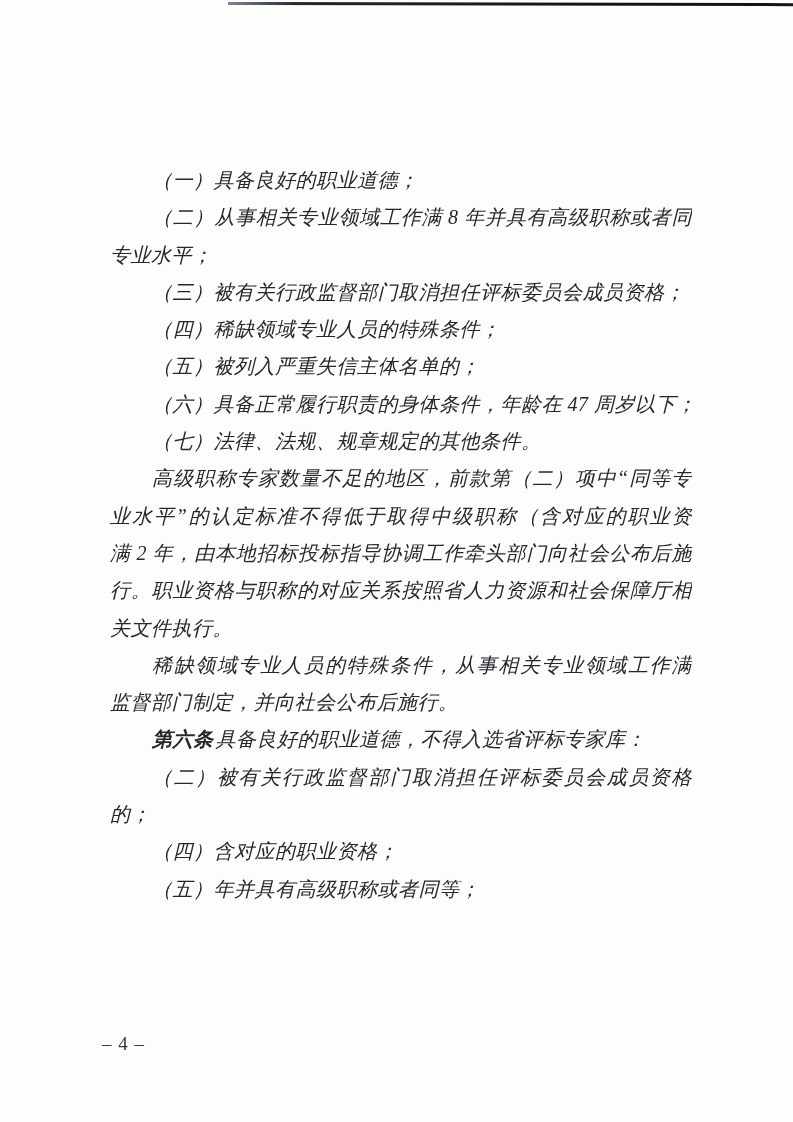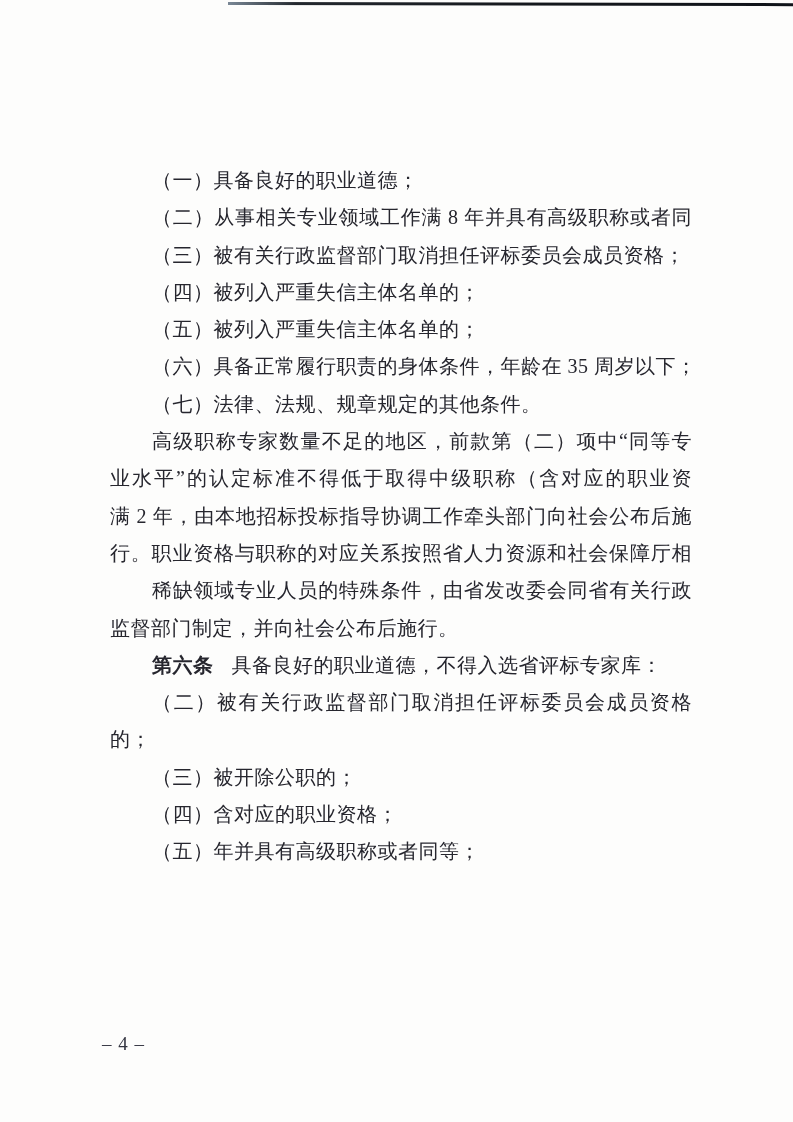--- a/index.html
+++ b/index.html
@@ -34,33 +34,34 @@
     width: 582px;
     color: #26262e;
     font-size: 20px;
     line-height: 37.3px;
     letter-spacing: 0.5px;
   }
   .line {
     height: 37.3px;
     text-align: left;
     white-space: nowrap;
+    font-style: italic;
   }
   .line.indent {
     text-indent: 42px;
   }
   .line.fill {
     white-space: normal;
     text-align: justify;
     text-align-last: justify;
     overflow: hidden;
   }
   .article-term {
     font-weight: bold;
-    margin-right: 18px;
+    margin-right: 2px;
     font-family: "Liberation Sans", sans-serif;
   }
   .page-number {
     position: absolute;
     left: 102px;
     top: 1033px;
     font-size: 19px;
     letter-spacing: 1px;
     color: #333440;
     font-family: "Liberation Serif", serif;
@@ -69,36 +70,37 @@
 </head>
 <body>
 
 <div class="page">
 
   <div class="scan-artifact"></div>
 
   <div class="doc-body">
     <div class="line indent">（一）具备良好的职业道德；</div>
     <div class="line indent fill">（二）从事相关专业领域工作满 8 年并具有高级职称或者同等</div>
+    <div class="line">专业水平；</div>
     <div class="line indent">（三）被有关行政监督部门取消担任评标委员会成员资格；</div>
-    <div class="line indent">（四）被列入严重失信主体名单的；</div>
+    <div class="line indent">（四）稀缺领域专业人员的特殊条件；</div>
     <div class="line indent">（五）被列入严重失信主体名单的；</div>
-    <div class="line indent">（六）具备正常履行职责的身体条件，年龄在 35 周岁以下；</div>
+    <div class="line indent">（六）具备正常履行职责的身体条件，年龄在 47 周岁以下；</div>
     <div class="line indent">（七）法律、法规、规章规定的其他条件。</div>
     <div class="line indent fill">高级职称专家数量不足的地区，前款第（二）项中“同等专</div>
     <div class="line fill">业水平”的认定标准不得低于取得中级职称（含对应的职业资格）</div>
     <div class="line fill">满 2 年，由本地招标投标指导协调工作牵头部门向社会公布后施</div>
     <div class="line fill">行。职业资格与职称的对应关系按照省人力资源和社会保障厅相</div>
-    <div class="line indent fill">稀缺领域专业人员的特殊条件，由省发改委会同省有关行政</div>
+    <div class="line">关文件执行。</div>
+    <div class="line indent fill">稀缺领域专业人员的特殊条件，从事相关专业领域工作满</div>
     <div class="line">监督部门制定，并向社会公布后施行。</div>
     <div class="line indent">
       <span class="article-term">第六条</span><span>具备良好的职业道德，不得入选省评标专家库：</span>
     </div>
     <div class="line indent fill">（二）被有关行政监督部门取消担任评标委员会成员资格</div>
     <div class="line">的；</div>
-    <div class="line indent">（三）被开除公职的；</div>
     <div class="line indent">（四）含对应的职业资格；</div>
     <div class="line indent">（五）年并具有高级职称或者同等；</div>
   </div>
 
   <div class="page-number">– 4 –</div>
 
 </div>
 
 </body></html>

